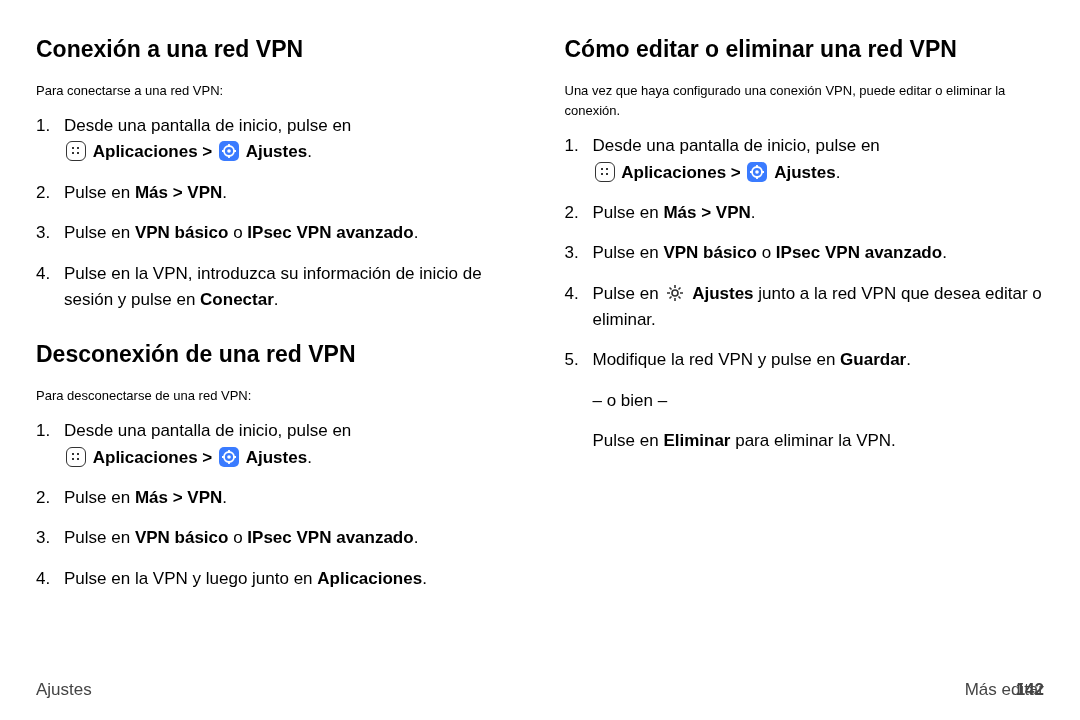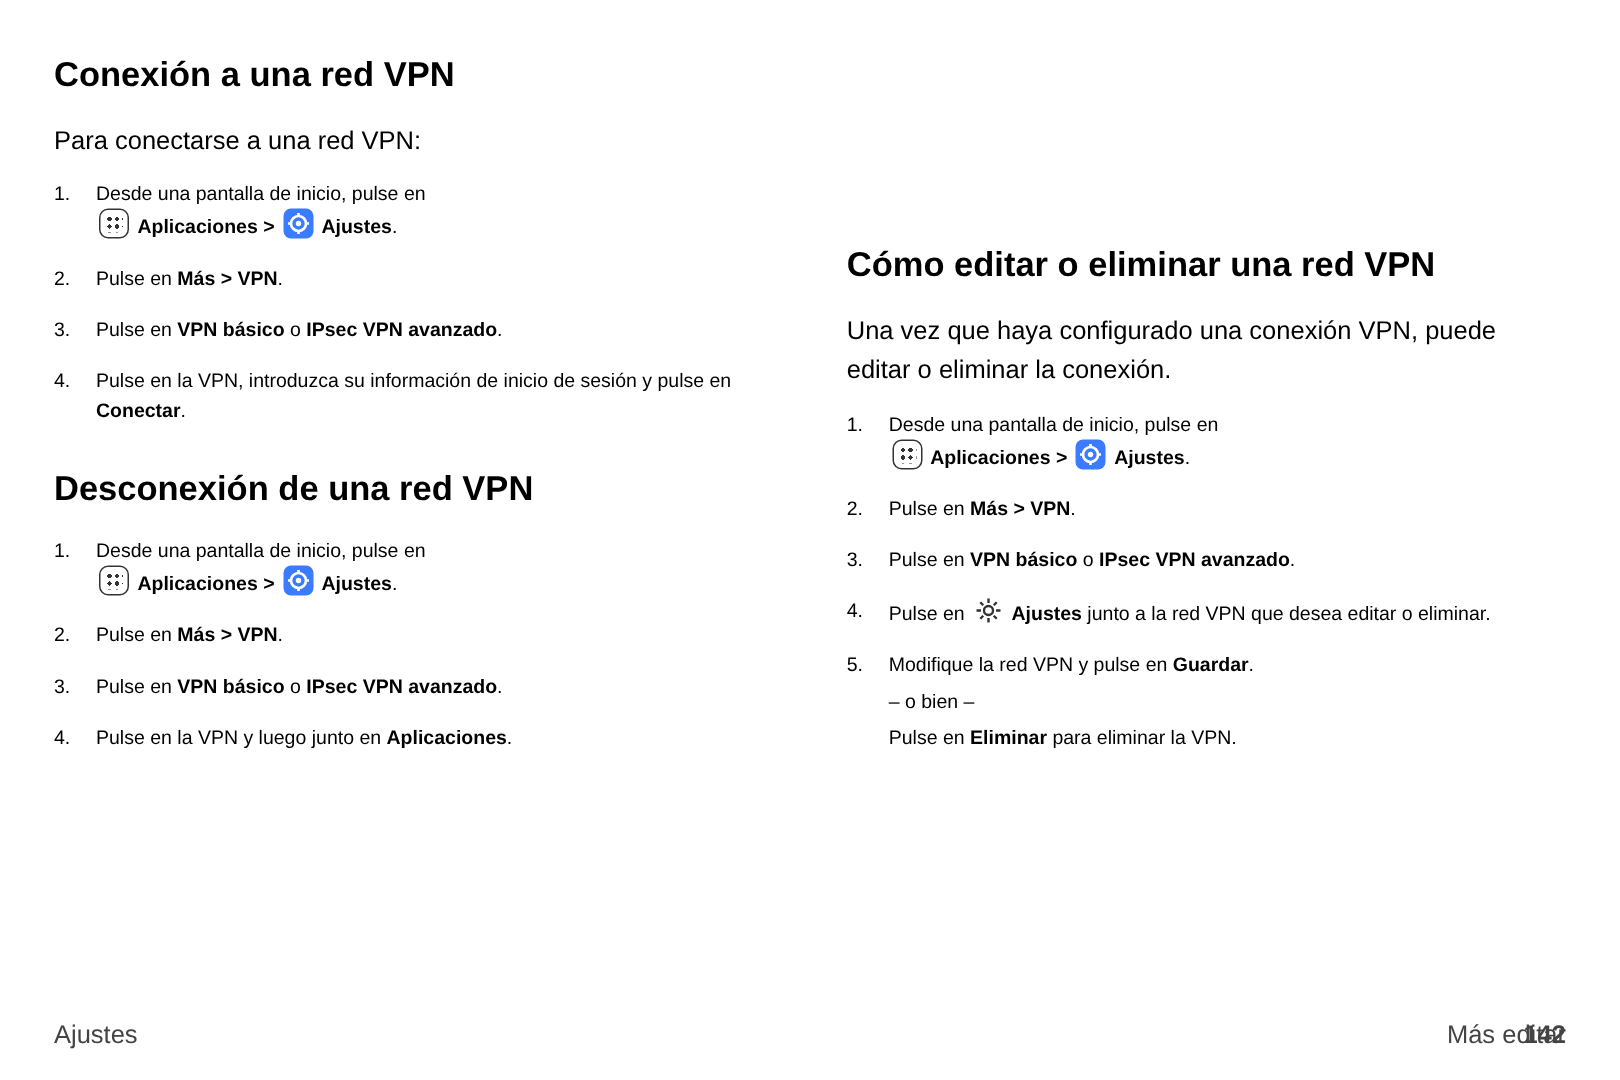--- a/index.html
+++ b/index.html
@@ -1,44 +1,44 @@
 <!DOCTYPE html>
 <html><head>
 <meta charset="utf-8">
 <style>
   * { box-sizing: border-box; margin: 0; padding: 0; }
   html, body { width: 1080px; height: 720px; background: #fff; font-family: Arial, Helvetica, sans-serif; color: #000; }
   .page { width: 1080px; height: 720px; position: relative; padding: 36px 36px 0 36px; }
-  .cols { display: flex; gap: 49px; align-items: flex-end; }
+  .cols { display: flex; gap: 49px; }
   .col { flex: 1 1 0; }
   h2 { font-size: 23px; font-weight: 700; margin-bottom: 18px; }
   h2.mt { margin-top: 28px; }
-  p.intro { font-size: 17px; line-height: 1.55; margin-bottom: 12px; }
+  p.intro { font-size: 13px; line-height: 1.55; margin-bottom: 12px; }
   ol { list-style: none; padding: 0; margin: 0; counter-reset: step; }
-  ol > li { position: relative; padding-left: 28px; font-size: 13px; line-height: 1.55; margin-bottom: 14px; counter-increment: step; }
+  ol > li { position: relative; padding-left: 28px; font-size: 17px; line-height: 1.55; margin-bottom: 14px; counter-increment: step; }
   ol > li::before { content: counter(step) "."; position: absolute; left: 0; top: 0; }
   b { font-weight: 700; }
   .icon { display: inline-block; vertical-align: -4px; margin: 0 2px; }
   .icon-apps { width: 20px; height: 20px; border: 1.5px solid #333; border-radius: 6px; position: relative; background: #fff; }
   .icon-apps::before { content: ""; position: absolute; inset: 3px; background-image:
       radial-gradient(circle at 3px 3px, #333 1.4px, transparent 1.4px),
       radial-gradient(circle at 8px 3px, #333 1.4px, transparent 1.4px),
       radial-gradient(circle at 13px 3px, #333 1.4px, transparent 1.4px),
       radial-gradient(circle at 3px 8px, #333 1.4px, transparent 1.4px),
       radial-gradient(circle at 8px 8px, #333 1.4px, transparent 1.4px),
       radial-gradient(circle at 13px 8px, #333 1.4px, transparent 1.4px),
       radial-gradient(circle at 3px 13px, #333 1.4px, transparent 1.4px),
       radial-gradient(circle at 8px 13px, #333 1.4px, transparent 1.4px),
       radial-gradient(circle at 13px 13px, #333 1.4px, transparent 1.4px);
   }
   .icon-settings { width: 20px; height: 20px; background: #3a7bff; border-radius: 5px; position: relative; }
   .icon-settings svg { position: absolute; inset: 2px; }
   .icon-gear { width: 20px; height: 20px; position: relative; }
   .icon-gear svg { position: absolute; inset: 0; }
-  .sub { margin-top: 4px; }
+  .sub { margin-top: 14px; }
   .footer { position: absolute; left: 36px; right: 36px; bottom: 20px; display: flex; justify-content: space-between; font-size: 17px; color: #444; }
   .footer .center { position: absolute; left: 0; right: 0; text-align: right; font-weight: bold; }
 </style>
 </head>
 <body>
 
 <div class="page">
   <div class="cols">
 
     <div class="col">
@@ -65,20 +65,21 @@
         </li>
         <li>
           <span>Pulse en </span><b>VPN básico</b><span> o </span><b>IPsec VPN avanzado</b><span>.</span>
         </li>
         <li>
           <span>Pulse en la VPN, introduzca su información de inicio de sesión y pulse en </span><b>Conectar</b><span>.</span>
         </li>
       </ol>
 
       <h2 class="mt">Desconexión de una red VPN</h2>
+      <p class="intro">Para desconectarse de una red VPN:</p>
       <ol>
         <li>
           <span>Desde una pantalla de inicio, pulse en </span><br>
           <span class="icon icon-apps"></span>
           <b>Aplicaciones</b><b> &gt; </b><span class="icon icon-settings"><svg viewBox="0 0 16 16">
                 <circle cx="8" cy="8" r="5" fill="none" stroke="#fff" stroke-width="1.8"></circle>
                 <circle cx="8" cy="8" r="1.8" fill="#fff"></circle>
                 <g stroke="#fff" stroke-width="1.8">
                   <line x1="8" y1="1" x2="8" y2="3"></line>
                   <line x1="8" y1="13" x2="8" y2="15"></line>

